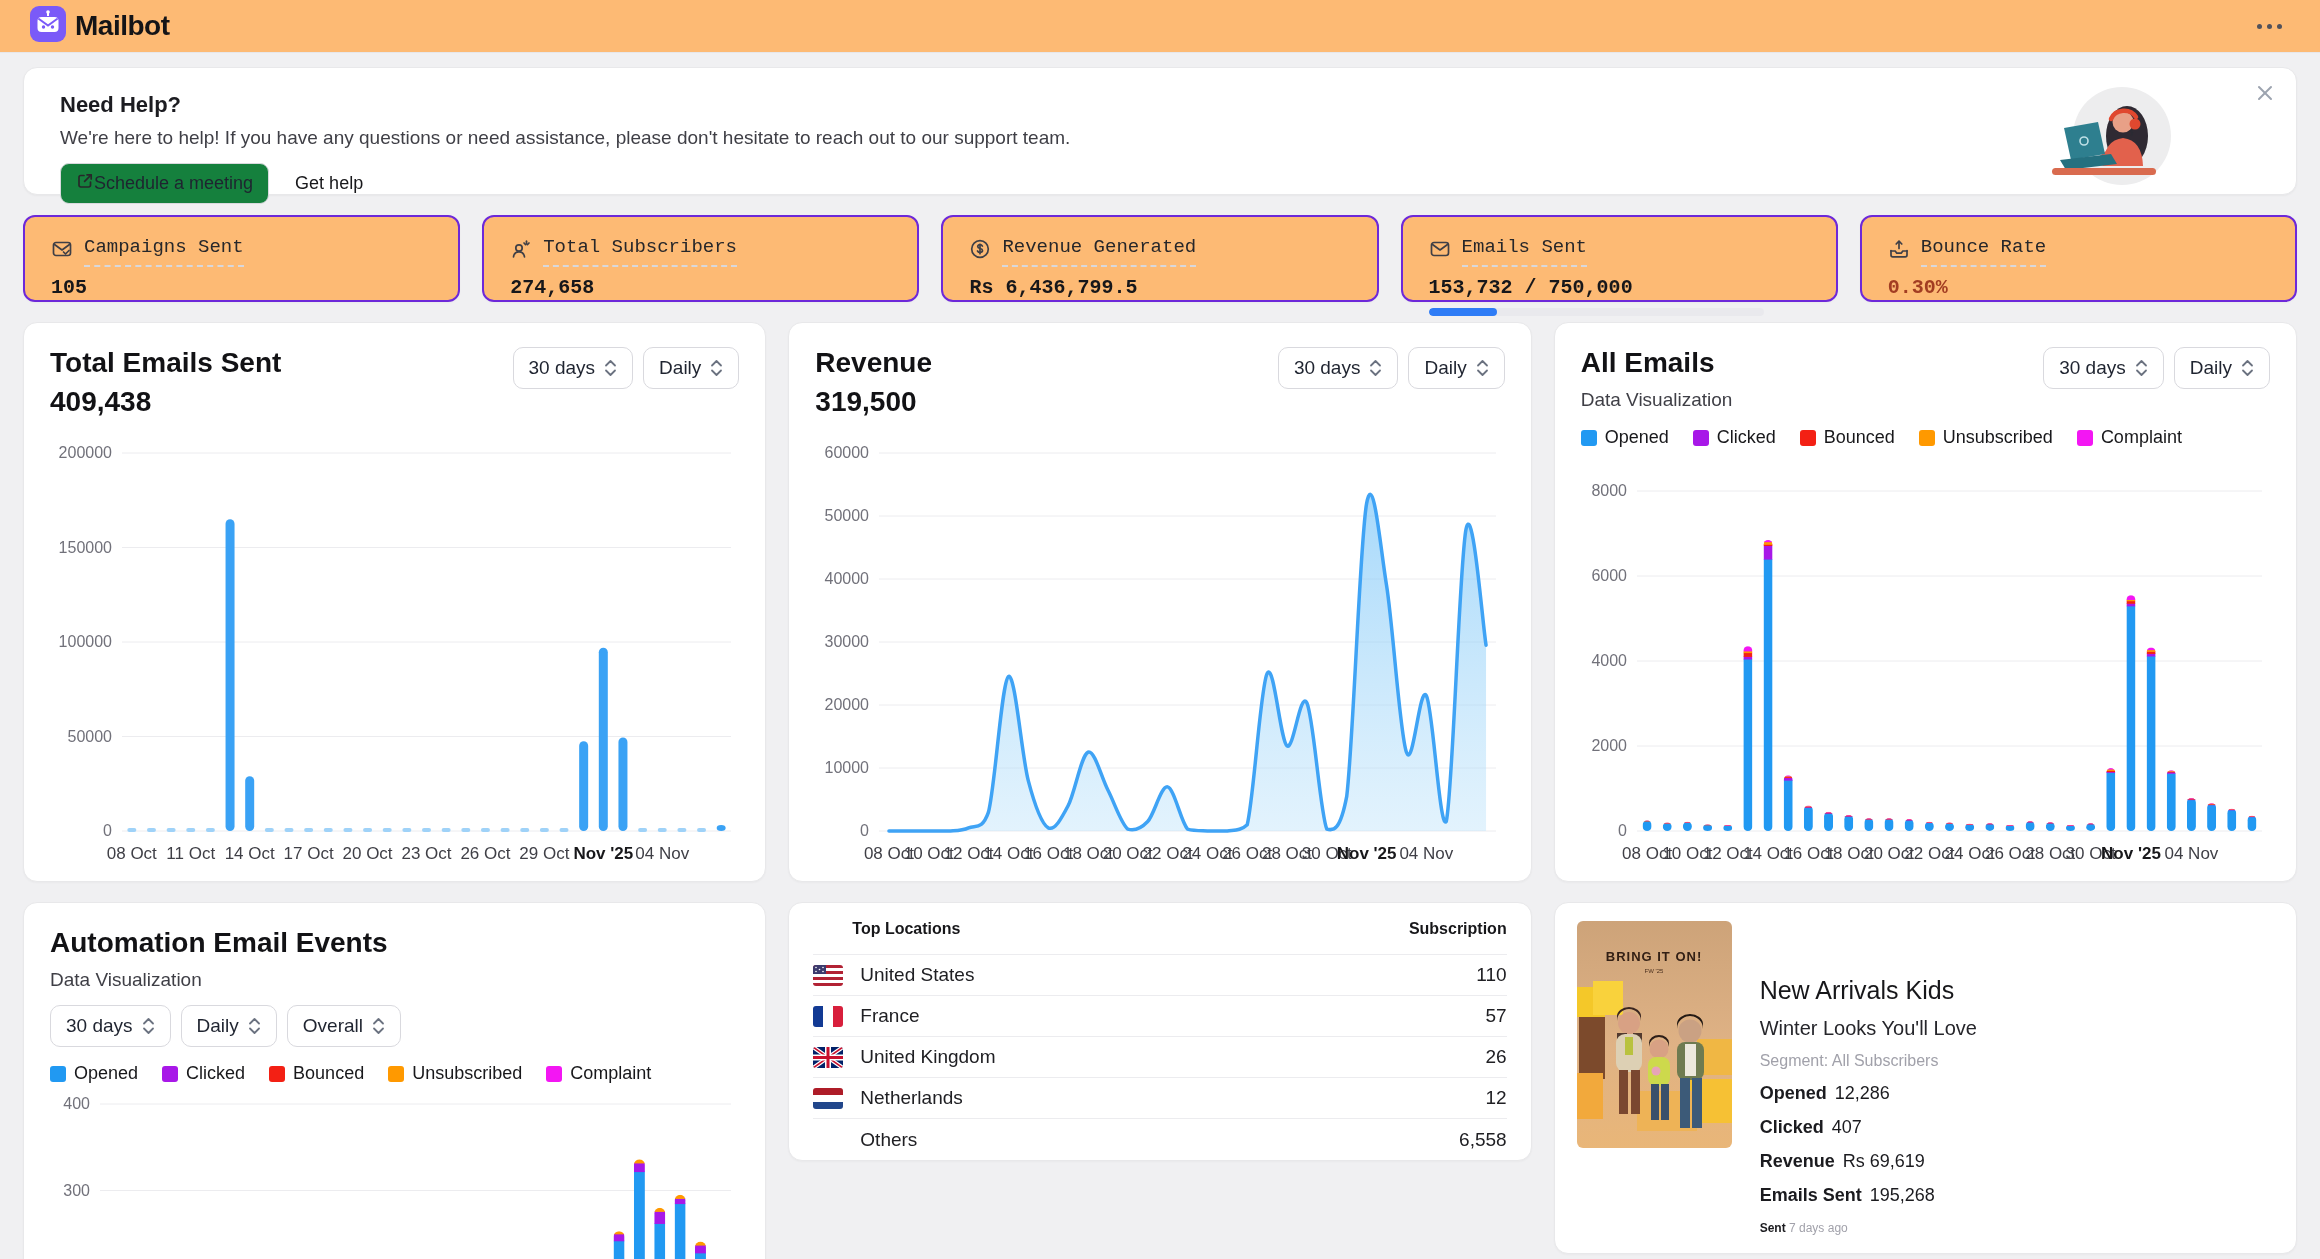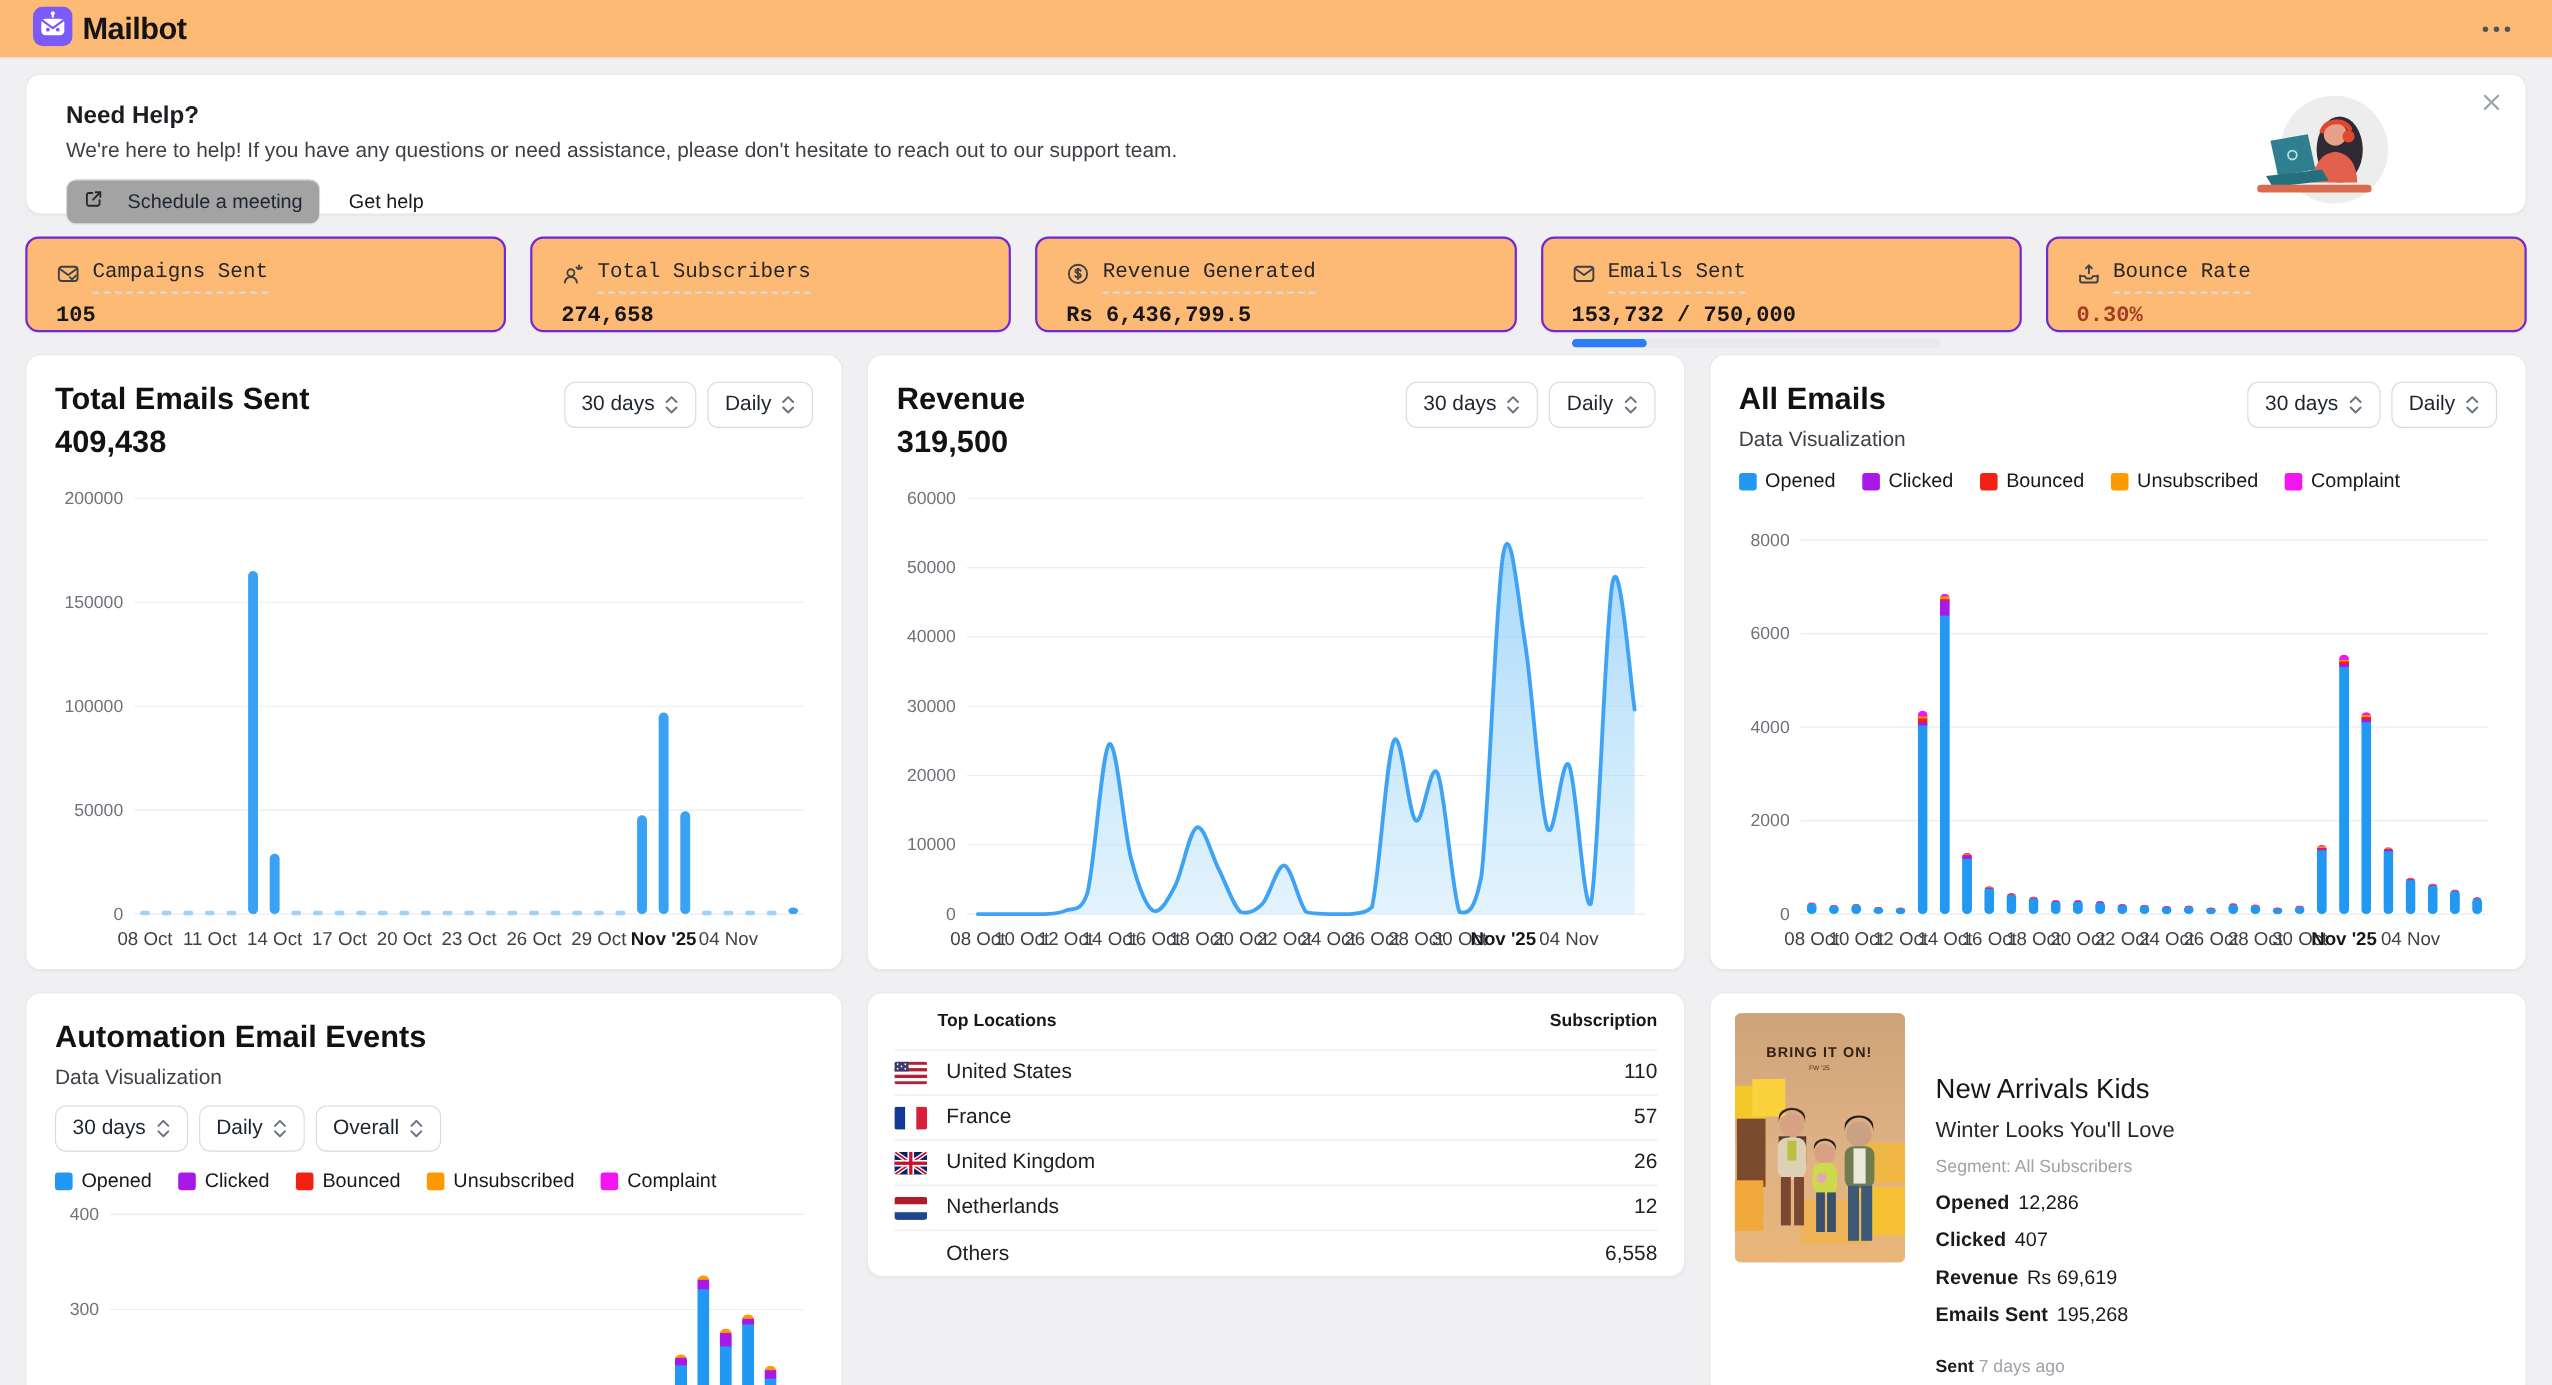--- a/index.html
+++ b/index.html
@@ -16,21 +16,21 @@
   .more i { width:5px; height:5px; border-radius:50%; background:#52525b; display:block; }
 
   main { padding:14px 23px 0 23px; }
 
   
   .help { position:relative; background:#fff; border:1px solid #e8e8ea; border-radius:14px;
     padding:24px 36px; height:128px; box-shadow:0 1px 2px rgba(0,0,0,.04); }
   .help h2 { font-size:22px; font-weight:600; color:#1c1c21; }
   .help p { font-size:19px; color:#3f3f46; margin-top:9px; }
   .help-actions { display:flex; align-items:center; gap:14px; margin-top:14px; }
-  .btn-outline { display:inline-flex; align-items:center; gap:22px; background:#a3a3a3;
+  .btn-outline { display:inline-flex; align-items:center; gap:0; background:#15803d;
     border:1px solid #d9d9de; border-radius:9px; padding:8px 15px; font-size:18px; color:#1f2430; cursor:pointer; font-family:inherit;}
   .btn-ghost { background:none; border:none; font-size:18px; color:#18181b; padding:8px 12px; cursor:pointer; font-family:inherit;}
   .help-close { position:absolute; top:16px; right:22px; background:none; border:none; cursor:pointer; }
   .illus { position:absolute; top:12px; right:118px; }
 
   
   .stats-row { display:grid; grid-template-columns:repeat(5,1fr); gap:22px; margin-top:20px; }
   .stat-card { background:#fdba74; border:2px solid #6d28d9; border-radius:12px; padding:19px 26px;
     height:87px; box-shadow:0 1px 2px rgba(0,0,0,.03);font-family:Liberation Mono, monospace; }
   .stat-label { display:flex; align-items:center; gap:11px; }
@@ -76,21 +76,21 @@
   .loc-val { font-size:19px; color:#202024; }
 
   .campaign-card { padding:18px 22px; display:flex; gap:28px; }
   .thumb { width:155px; height:227px; border-radius:6px; overflow:hidden; flex:0 0 155px; }
   .camp-details { padding-top:8px; }
   .camp-title { font-size:25px; font-weight:400; color:#17171a;margin-top:47px; }
   .camp-sub { font-size:20px; color:#26262b; margin-top:12px; }
   .camp-seg { font-size:16px; color:#a1a1aa; margin-top:12px; }
   .camp-stat { font-size:18px; margin-top:13px; color:#1b1b1f; }
   .camp-stat b { font-weight:700; margin-right:8px; }
-  .camp-sent { font-size:16px; margin-top:28px; }
+  .camp-sent { font-size:12px; margin-top:15px; }
   .camp-sent b { font-weight:700; color:#1b1b1f; }
   .camp-sent span { color:#a1a1aa; }
 </style>
 </head>
 <body>
 
 <div class="page">
 
   <header class="app-header">
     <div class="brand">

